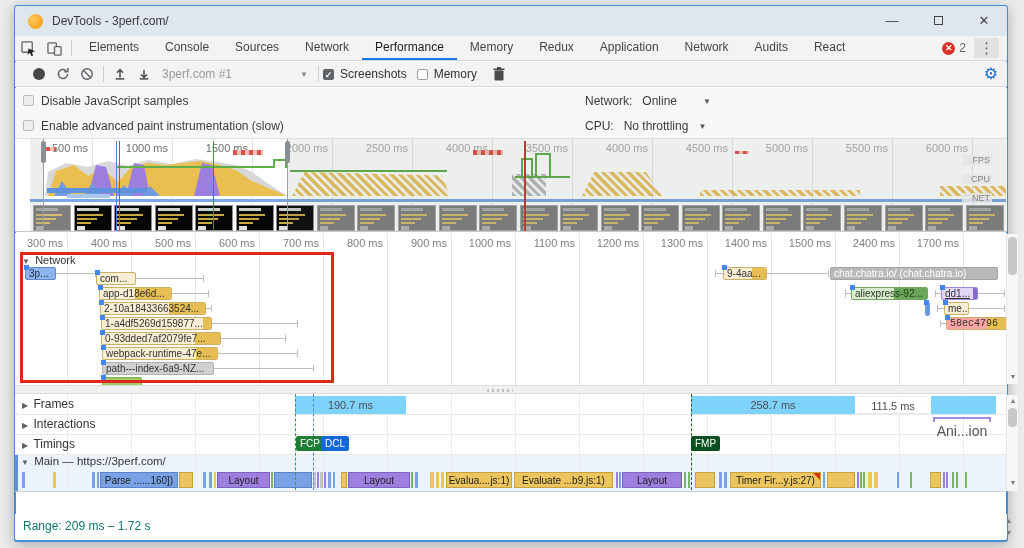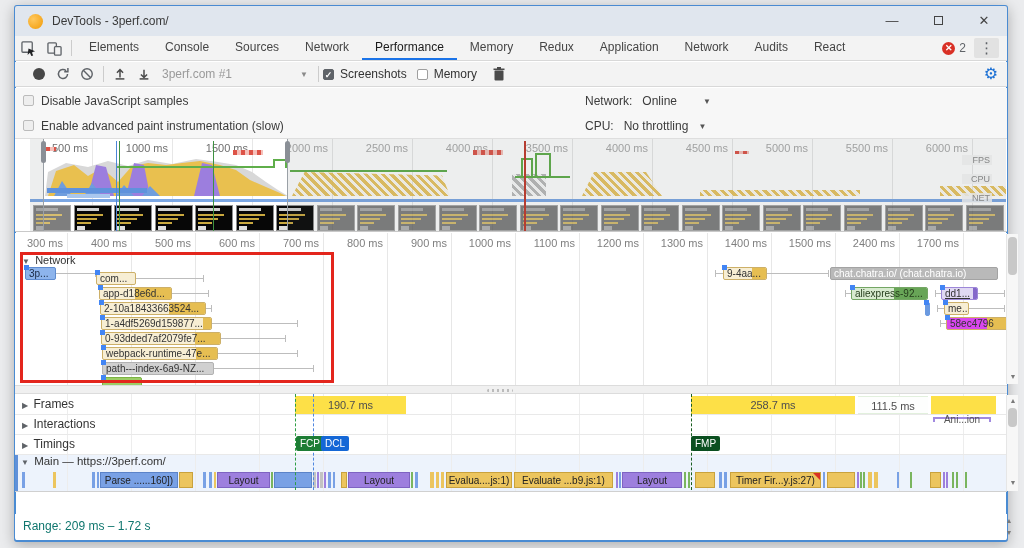--- a/index.html
+++ b/index.html
@@ -70,21 +70,21 @@
   .nbar{position:absolute;height:13px;border-radius:2px;font-size:10px;line-height:12px;color:#333;
         white-space:nowrap;overflow:hidden;padding-left:3px;border:1px solid transparent;}
   .chip{position:absolute;width:5px;height:5px;background:#4285f4;}
   .whisk{position:absolute;height:1px;background:#bdbdbd;}
   .wcap{position:absolute;width:1px;height:7px;background:#bdbdbd;}
   .redbox{position:absolute;left:5px;top:19px;width:314px;height:131px;border:3px solid #e3251c;
           pointer-events:none;z-index:9;}
   .thumb{position:absolute;width:38px;height:26px;border:1px solid #8e8e8e;background:#070707;overflow:hidden;}
   .thumb.dim{background:#535353;opacity:.75;}
   .tline{position:absolute;}
-  .band{position:absolute;top:2px;height:18px;background:#fde047;font-size:11px;color:#4e4e4e;
+  .band{position:absolute;top:2px;height:18px;background:#7dd3fc;font-size:11px;color:#4e4e4e;
         text-align:center;line-height:18px;overflow:hidden;white-space:nowrap;}
   .band.white{background:#fdfefd;border-top:1px solid #e2f0dd;border-bottom:1px solid #e2f0dd;}
   .badge{position:absolute;height:15px;line-height:15px;padding:0 4px;font-size:10px;color:#fff;
          border-radius:2px;z-index:6;}
   .fblock{position:absolute;height:16px;font-size:10px;line-height:15px;text-align:center;
           overflow:hidden;white-space:nowrap;color:#222;}
   .dash{position:absolute;width:0;z-index:5;}
   .rowlabel{position:absolute;font-size:12px;color:#333;white-space:nowrap;}
   .fpslbl{position:absolute;font-size:9px;color:#8a8a8a;background:rgba(245,245,245,.85);padding:0 2px;}
   .hatchY{background:repeating-linear-gradient(45deg,rgba(230,190,80,.9) 0 3px,rgba(230,190,80,.08) 3px 6px);}
@@ -542,21 +542,21 @@
       <div class="nbar" style="left: 910px; top: 69px; width: 2px; background: rgb(107, 154, 224); border-color: rgb(107, 154, 224); color: rgb(51, 51, 51); height: 14px;"></div>
       <div class="chip" style="left: 909px; top: 67px;"></div>
       <div class="whisk" style="left: 954px; top: 75px; width: 35px;"></div>
       <div class="wcap" style="left: 989px; top: 72px;"></div>
       <div class="whisk" style="left: 922px; top: 75px; width: 7px;"></div>
       <div class="wcap" style="left: 922px; top: 72px;"></div>
       <div class="nbar" style="left: 929px; top: 69px; width: 25px; background: rgb(247, 238, 212); border-color: rgb(205, 176, 104); color: rgb(51, 51, 51); height: 13px;"><span style="position: relative; z-index: 2;">me...</span></div>
       <div class="chip" style="left: 928px; top: 67px;"></div>
       <div class="whisk" style="left: 925px; top: 90px; width: 6px;"></div>
       <div class="wcap" style="left: 925px; top: 87px;"></div>
-      <div class="nbar" style="left: 931px; top: 84px; width: 64px; background: #d946ef; border-color: rgb(205, 176, 104); color: rgb(51, 51, 51); height: 13px;"><div style="position: absolute; right: 0px; top: -1px; bottom: -1px; width: 22px; background: rgb(230, 190, 82); border-radius: 0px 2px 2px 0px;"></div><span style="position: relative; z-index: 2;">58ec4796</span></div>
+      <div class="nbar" style="left: 931px; top: 84px; width: 64px; background: #fca5a5; border-color: rgb(205, 176, 104); color: rgb(51, 51, 51); height: 13px; font-family: Liberation Mono, monospace;"><div style="position: absolute; right: 0px; top: -1px; bottom: -1px; width: 22px; background: rgb(230, 190, 82); border-radius: 0px 2px 2px 0px;"></div><span style="position: relative; z-index: 2;">58ec4796</span></div>
       <div class="chip" style="left: 930px; top: 82px;"></div>
       <div class="redbox"></div>
     </div>
 
   <div class="sb" style="left:1006px;top:234px;width:12px;height:150px;">
     <div class="sbthumb" style="left:1px;top:3px;width:9px;height:38px;"></div>
     <div class="sbarrow" style="top:139px;left:0;">▼</div>
   </div>
 
   <div class="splitter">
@@ -587,21 +587,21 @@
       <div class="band" style="left: 676px; width: 164px;">258.7 ms</div>
       <div class="band white" style="left: 843px; width: 70px;">111.5 ms</div>
       <div class="band" style="left: 916px; width: 65px;"></div>
       <div class="dash" style="left: 280px; top: 0px; height: 96px; border-left: 1px dashed rgb(46, 158, 68);"></div>
       <div class="dash" style="left: 298px; top: 0px; height: 96px; border-left: 1px dashed rgb(79, 135, 224);"></div>
       <div class="dash" style="left: 676px; top: 0px; height: 96px; border-left: 1px dashed rgb(27, 94, 32);"></div>
       <div class="rowlabel" style="left: 7px; top: 3px; z-index: 7;"><div class="tri" style="display: inline;">▶ </div><span>Frames</span></div>
       <div class="rowlabel" style="left: 7px; top: 23px; z-index: 7;"><div class="tri" style="display: inline;">▶ </div><span>Interactions</span></div>
       <div class="rowlabel" style="left: 7px; top: 43px; z-index: 7;"><div class="tri" style="display: inline;">▶ </div><span>Timings</span></div>
       <div class="abs" style="left: 918px; top: 23px; width: 58px; height: 5px; border-top: 2px solid rgb(161, 138, 224); border-right: 2px solid rgb(161, 138, 224); border-left: 2px solid rgb(161, 138, 224); border-image: initial; border-bottom: none;"></div>
-      <div class="abs" style="left: 918px; top: 20px; width: 58px; font-size: 10px; color: rgb(85, 85, 85); text-align: center;">Ani...ion</div>
+      <div class="abs" style="left: 918px; top: 29px; width: 58px; font-size: 14px; color: rgb(85, 85, 85); text-align: center;">Ani...ion</div>
       <div class="badge" style="left: 281px; top: 42px; background: rgb(29, 125, 53);">FCP</div>
       <div class="badge" style="left: 306px; top: 42px; background: rgb(20, 103, 214);">DCL</div>
       <div class="badge" style="left: 676px; top: 42px; background: rgb(10, 79, 31);">FMP</div>
       <div class="rowlabel" style="left: 6px; top: 61px; z-index: 7; font-size: 11.5px;"><div class="tri" style="display: inline;">▼ </div><span>Main — https://3perf.com/</span></div>
       <div class="fblock" style="left: 7px; top: 78px; width: 3px; background: rgb(121, 161, 229);"></div>
       <div class="fblock" style="left: 38px; top: 78px; width: 3px; background: rgb(236, 197, 94);"></div>
       <div class="fblock" style="left: 77px; top: 78px; width: 3px; background: rgb(121, 161, 229);"></div>
       <div class="fblock" style="left: 82px; top: 78px; width: 2px; background: rgb(121, 161, 229);"></div>
       <div class="fblock" style="left: 85px; top: 78px; width: 78px; background: rgb(121, 161, 229); border: 1px solid rgb(91, 131, 200);">Parse ......160])</div>
       <div class="fblock" style="left: 164px; top: 78px; width: 14px; background: rgb(236, 197, 94); border: 1px solid rgb(201, 162, 61);"></div>

